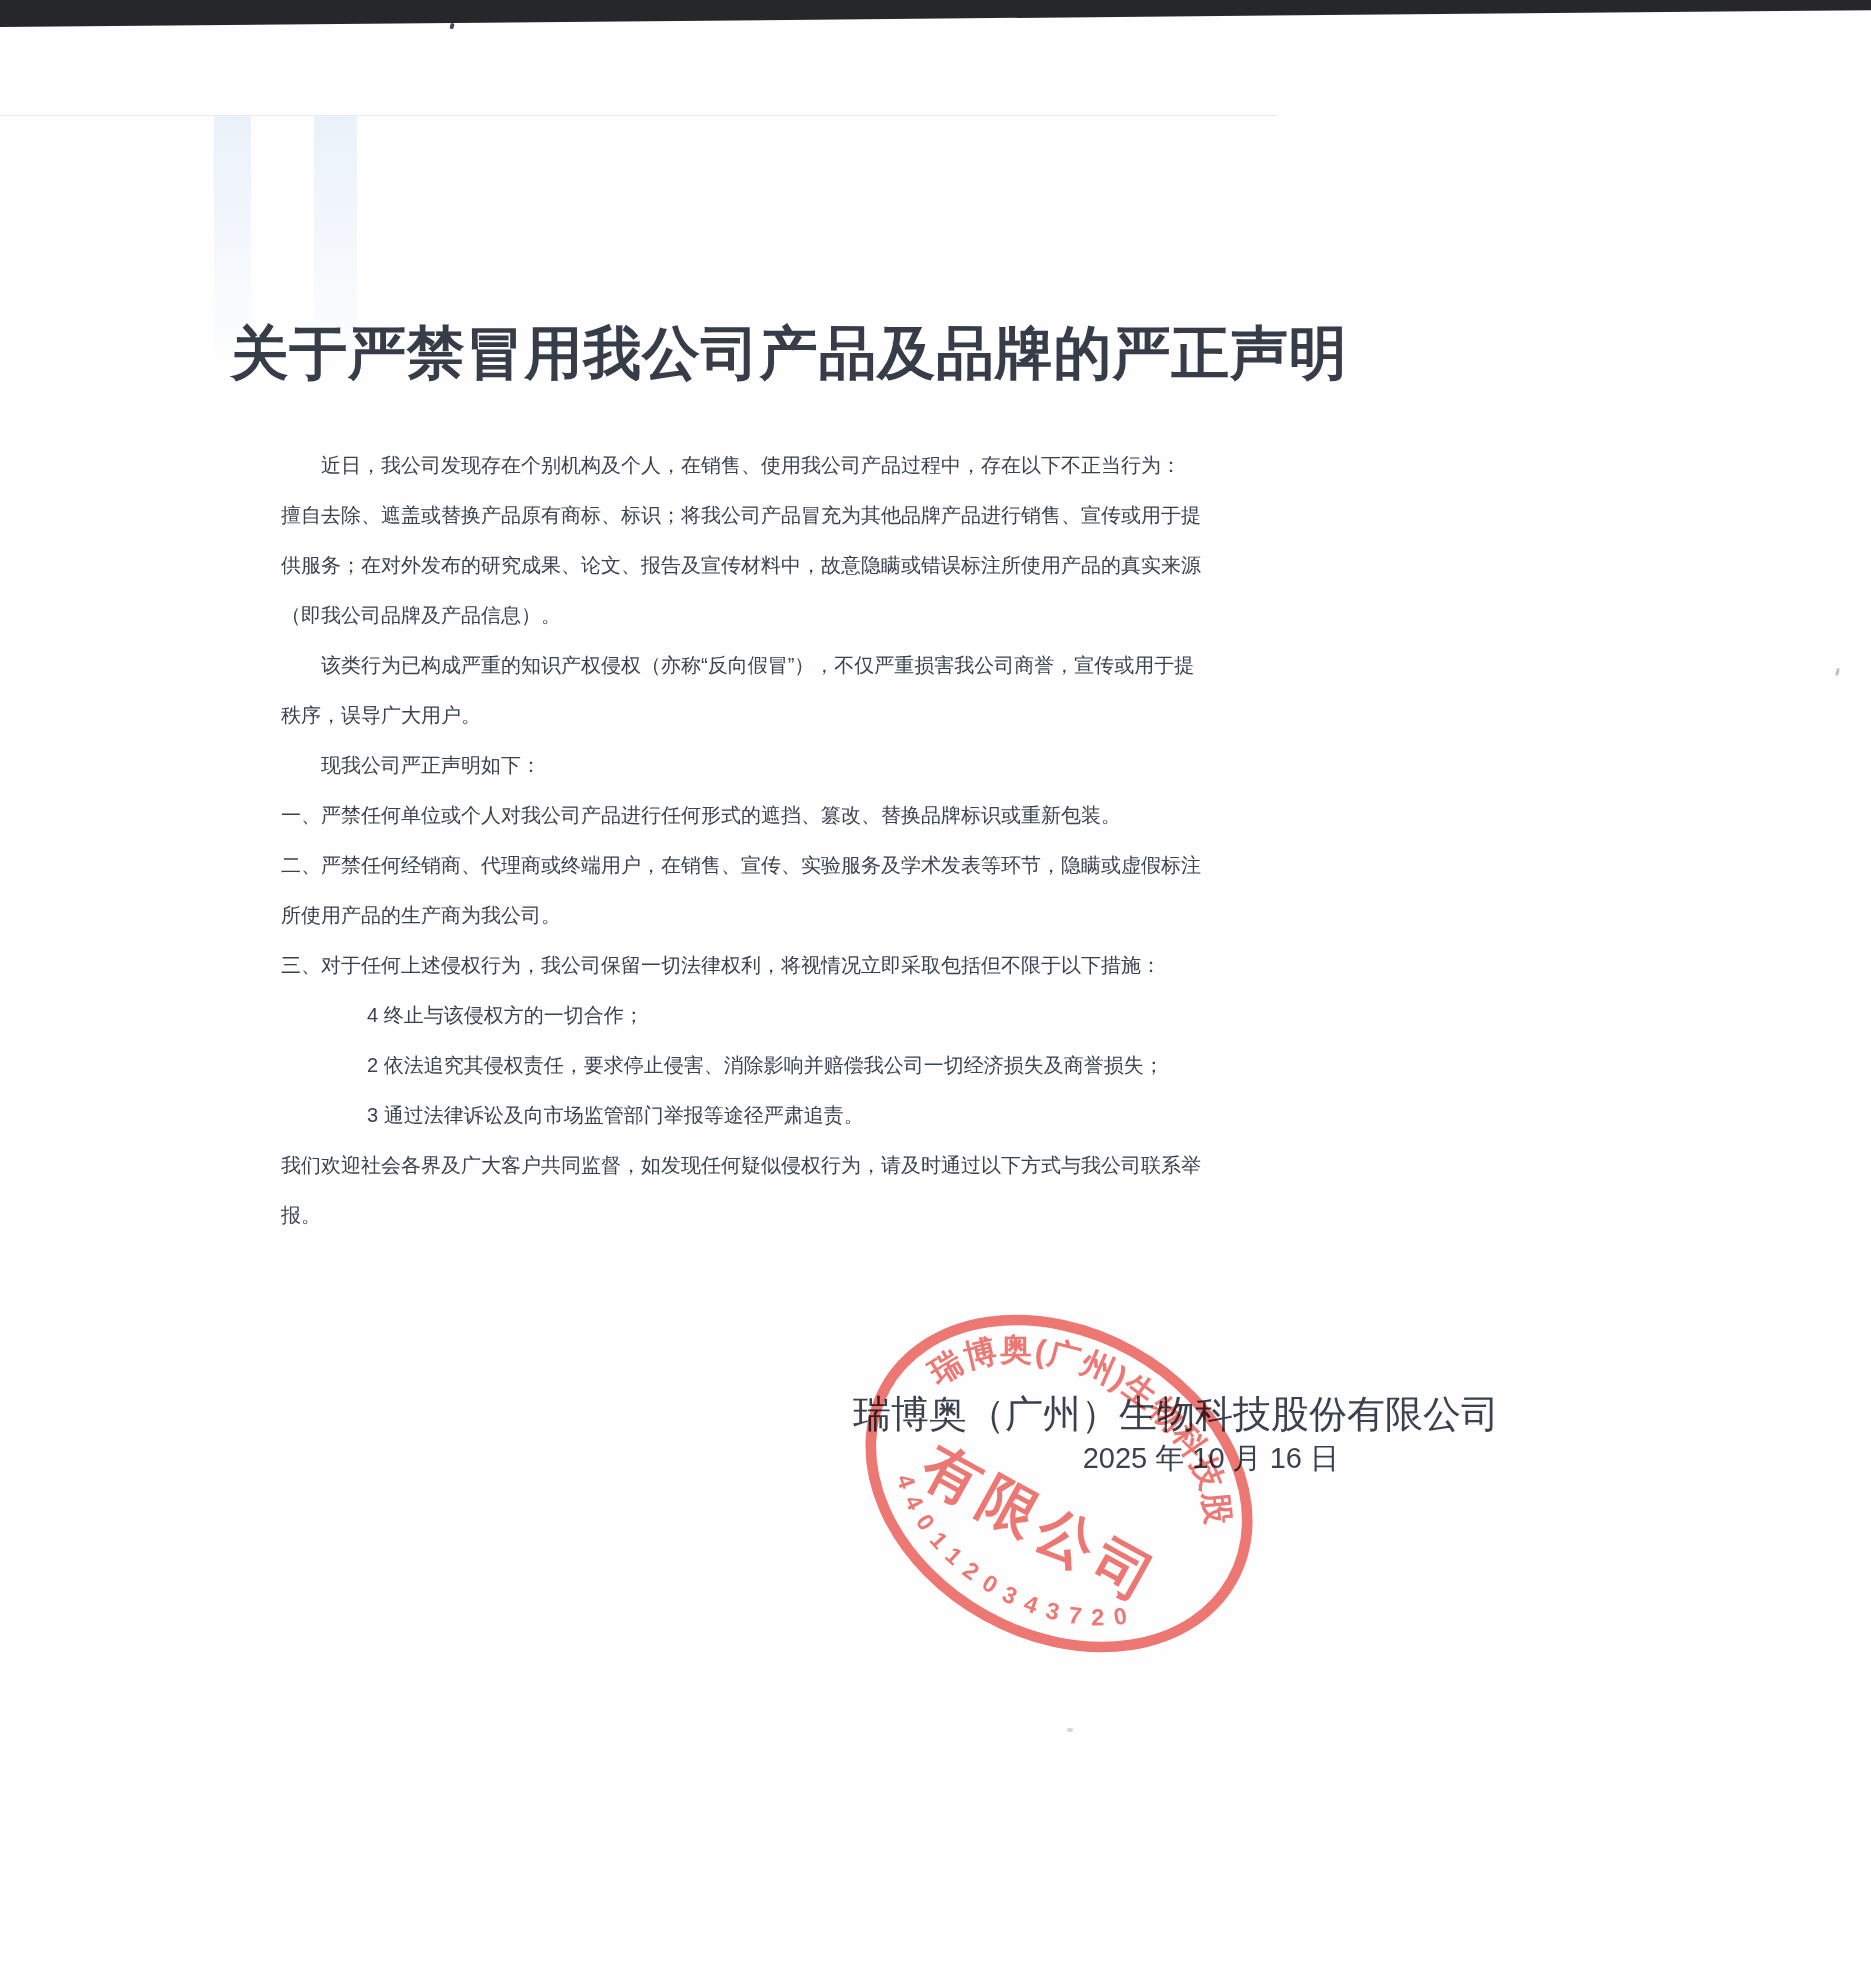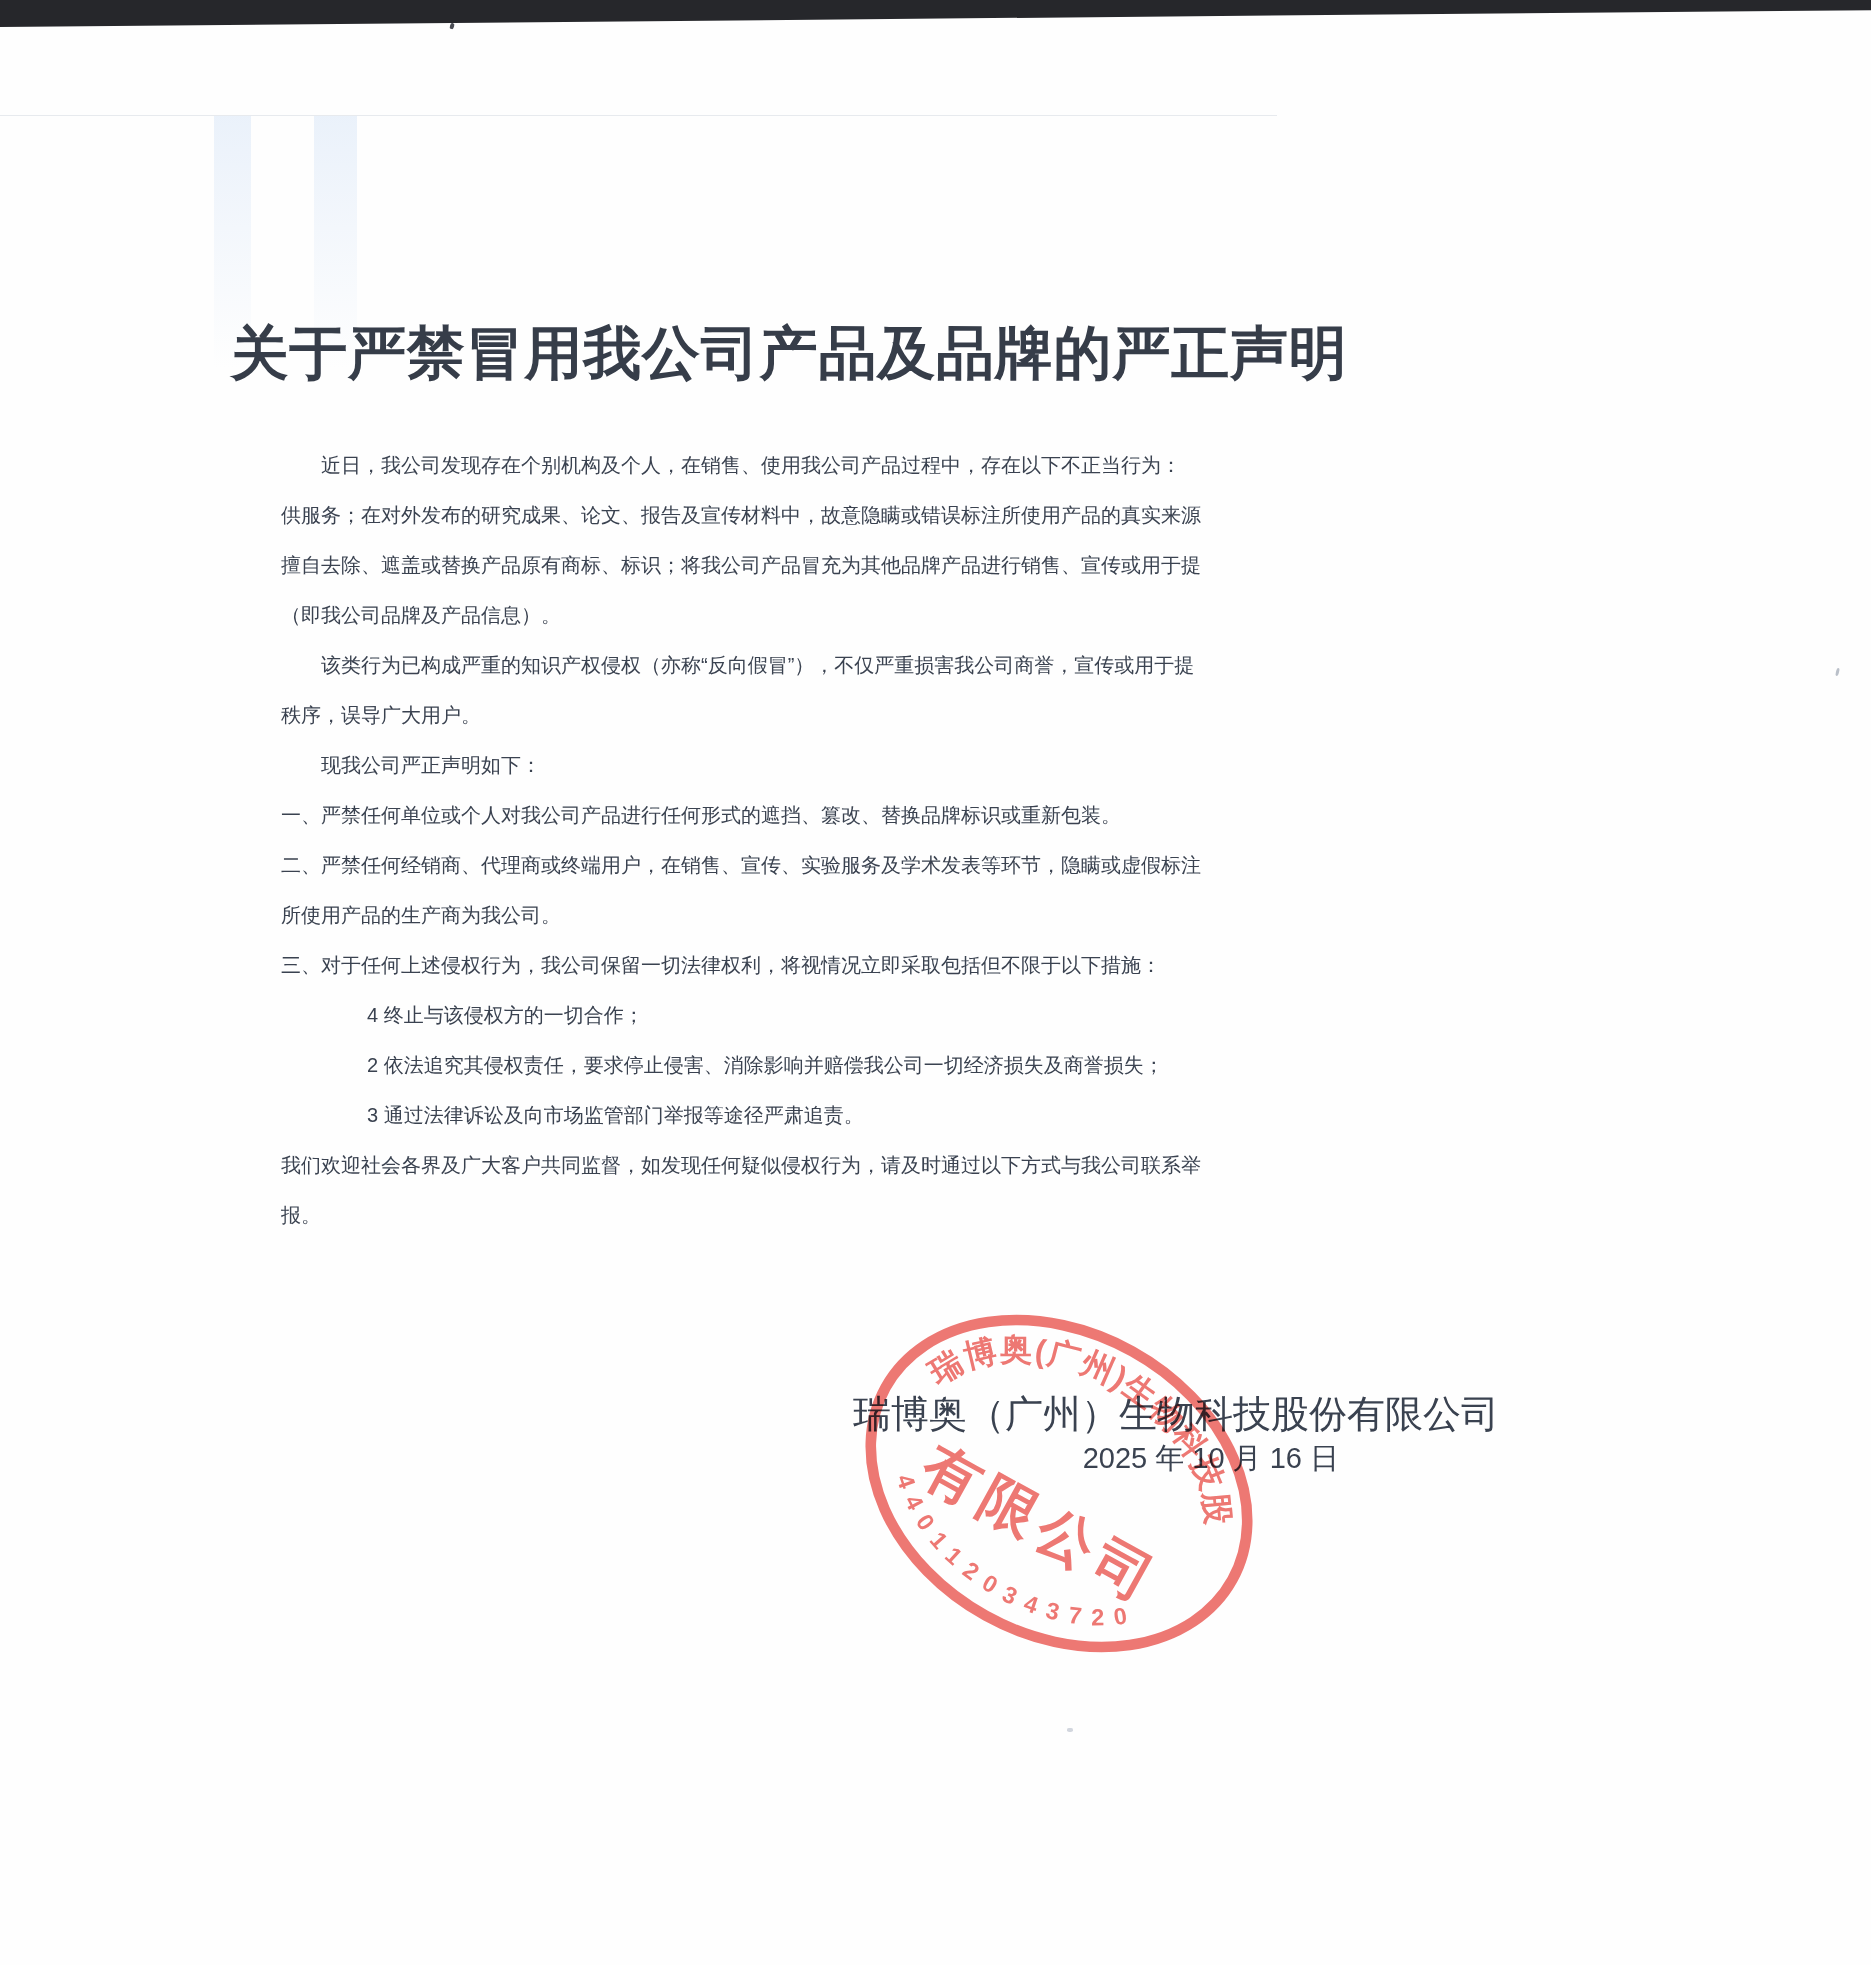--- a/index.html
+++ b/index.html
@@ -69,22 +69,22 @@
 <div class="streak s1"></div>
 <div class="streak s2"></div>
 <div class="speck a"></div>
 <div class="speck b"></div>
 <div class="speck c"></div>
 
 <div class="doc-title">关于严禁冒用我公司产品及品牌的严正声明</div>
 
 <div class="body-text">
   <div class="ln para">近日，我公司发现存在个别机构及个人，在销售、使用我公司产品过程中，存在以下不正当行为：</div>
+  <div class="ln">擅自去除、遮盖或替换产品原有商标、标识；将我公司产品冒充为其他品牌产品进行销售、宣传或用于提</div>
   <div class="ln">供服务；在对外发布的研究成果、论文、报告及宣传材料中，故意隐瞒或错误标注所使用产品的真实来源</div>
-  <div class="ln">擅自去除、遮盖或替换产品原有商标、标识；将我公司产品冒充为其他品牌产品进行销售、宣传或用于提</div>
   <div class="ln">（即我公司品牌及产品信息）。</div>
   <div class="ln para">该类行为已构成严重的知识产权侵权（亦称“反向假冒”），不仅严重损害我公司商誉，宣传或用于提</div>
   <div class="ln">秩序，误导广大用户。</div>
   <div class="ln para">现我公司严正声明如下：</div>
   <div class="ln">一、严禁任何单位或个人对我公司产品进行任何形式的遮挡、篡改、替换品牌标识或重新包装。</div>
   <div class="ln">二、严禁任何经销商、代理商或终端用户，在销售、宣传、实验服务及学术发表等环节，隐瞒或虚假标注</div>
   <div class="ln">所使用产品的生产商为我公司。</div>
   <div class="ln">三、对于任何上述侵权行为，我公司保留一切法律权利，将视情况立即采取包括但不限于以下措施：</div>
   <div class="ln sub">4 终止与该侵权方的一切合作；</div>
   <div class="ln sub">2 依法追究其侵权责任，要求停止侵害、消除影响并赔偿我公司一切经济损失及商誉损失；</div>

